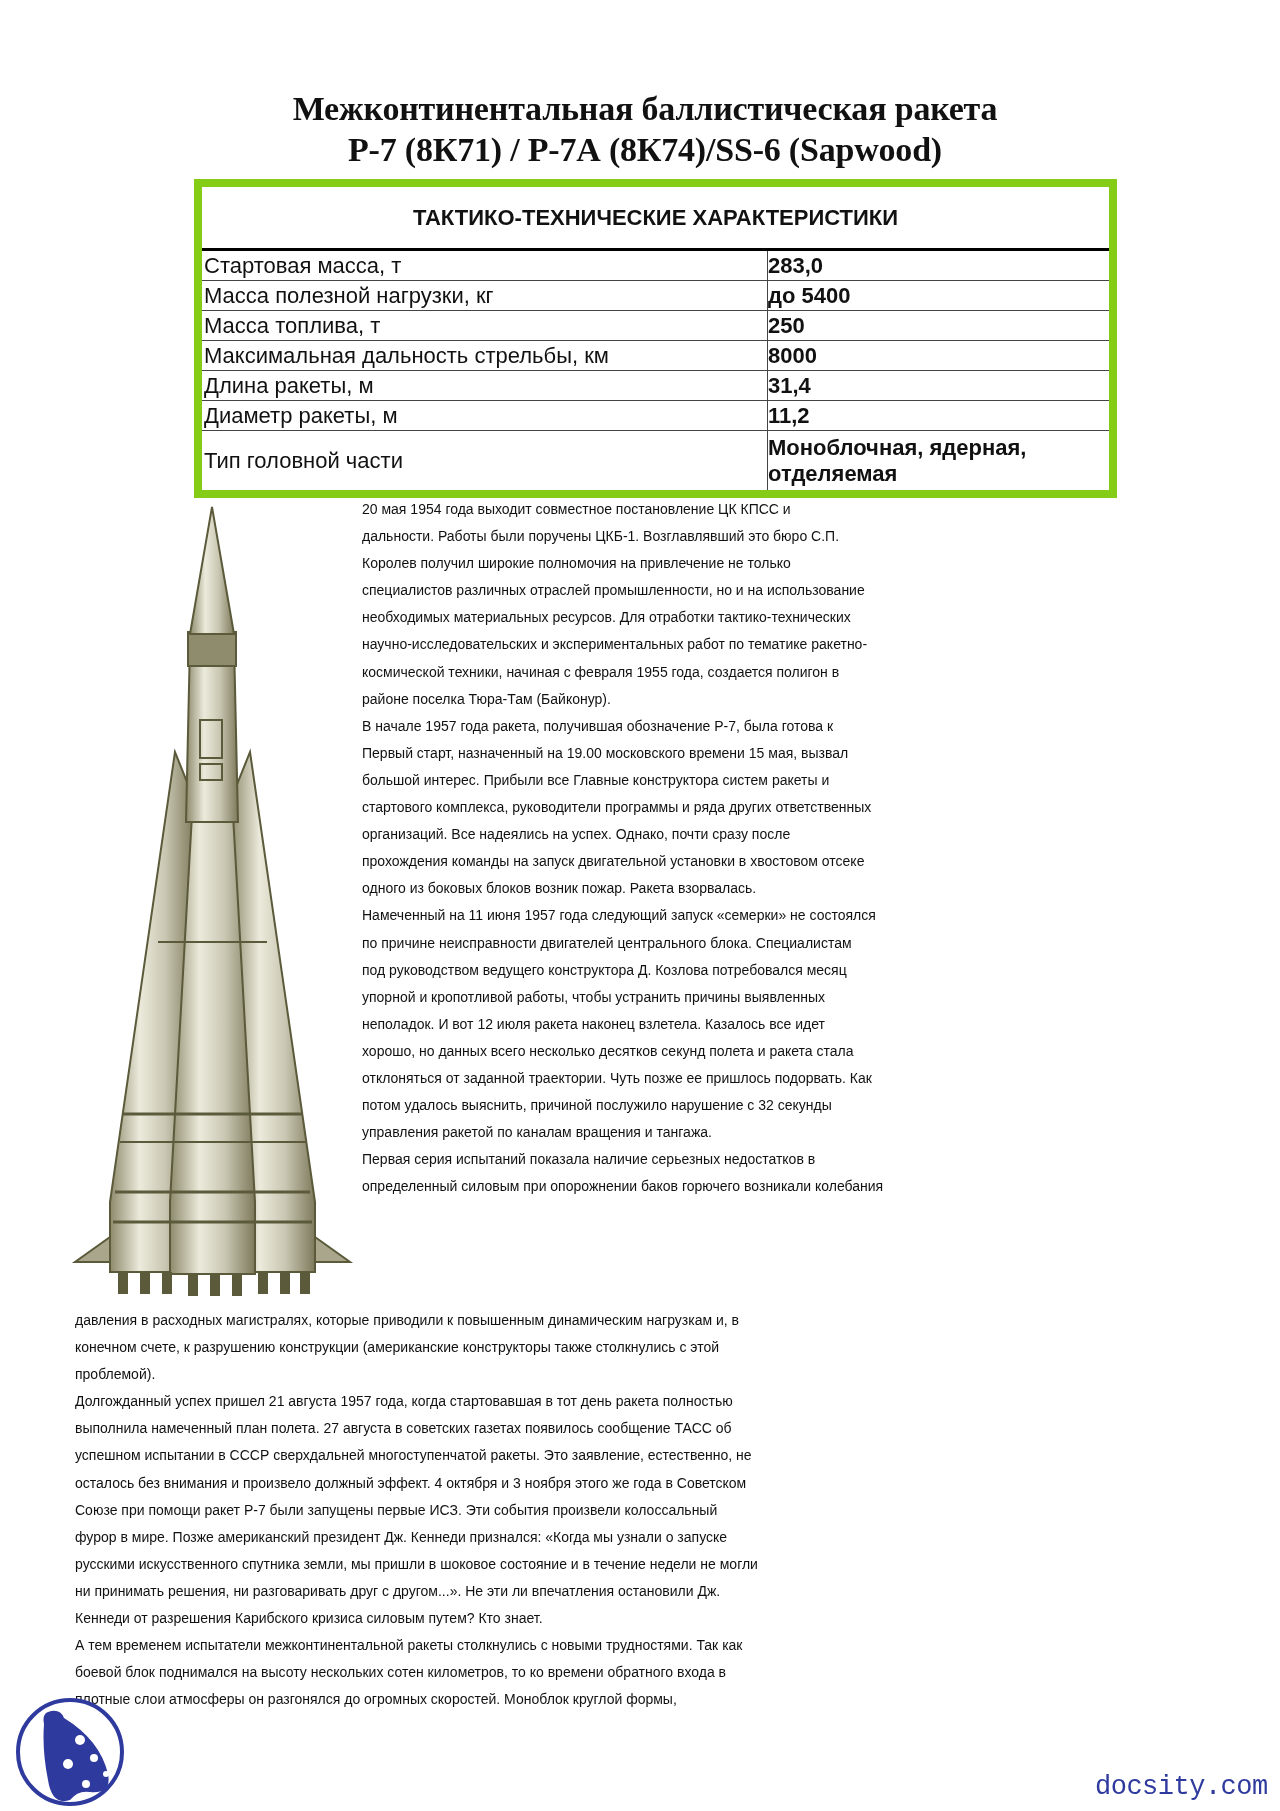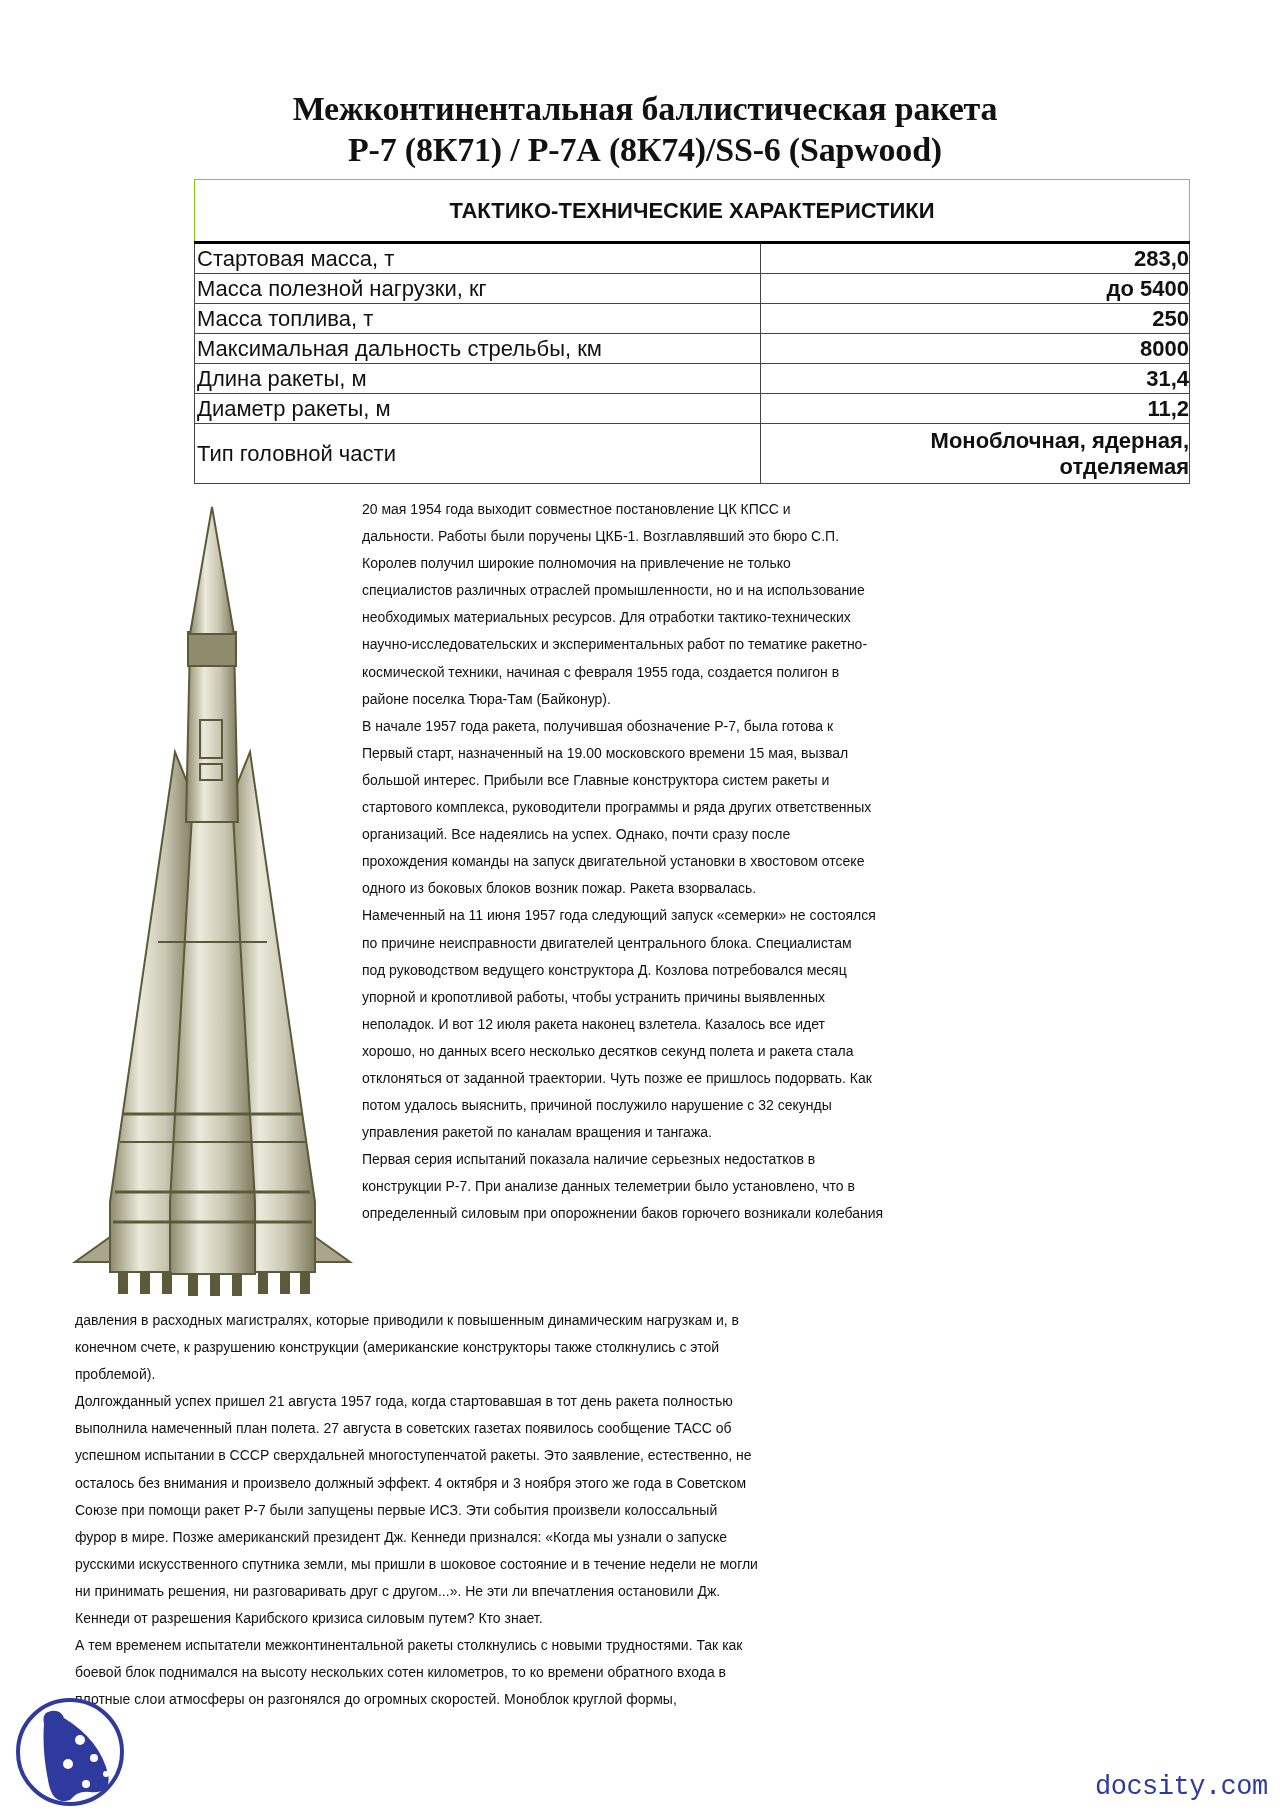--- a/index.html
+++ b/index.html
@@ -25,23 +25,23 @@
       font-weight: bold;
       font-size: 34px;
       line-height: 41px;
       color: #111;
       letter-spacing: -0.2px;
     }
     .specs {
       position: absolute;
       left: 194px;
       top: 179px;
-      width: 996px;
+      width: 923px;
       border-collapse: collapse;
-      border: 1px solid #84cc16;
+      border: 8px solid #84cc16;
       font-size: 22px;
       padding-left: 34px;
     }
     .specs th {
       height: 61px;
       font-weight: bold;
       font-size: 22px;
       text-align: center;
       border-bottom: 3px solid #000;
       padding: 0;
@@ -51,21 +51,21 @@
       height: 29px;
       padding: 0 0 0 2px;
       line-height: 28px;
     }
     .specs td.lbl {
       width: 563px;
       text-align: left;
     }
     .specs td.val {
       font-weight: bold;
-      text-align: right;
+      text-align: left;
       padding: 0;
     }
     .specs tr.tall td {
       height: 59px;
       line-height: 26px;
     }
     .rocket {
       position: absolute;
       left: 70px;
       top: 502px;
@@ -222,21 +222,20 @@
   <span class="line">Намеченный на 11 июня 1957 года следующий запуск «семерки» не состоялся</span>
   <span class="line">по причине неисправности двигателей центрального блока. Специалистам</span>
   <span class="line">под руководством ведущего конструктора Д. Козлова потребовался месяц</span>
   <span class="line">упорной и кропотливой работы, чтобы устранить причины выявленных</span>
   <span class="line">неполадок. И вот 12 июля ракета наконец взлетела. Казалось все идет</span>
   <span class="line">хорошо, но данных всего несколько десятков секунд полета и ракета стала</span>
   <span class="line">отклоняться от заданной траектории. Чуть позже ее пришлось подорвать. Как</span>
   <span class="line">потом удалось выяснить, причиной послужило нарушение с 32 секунды</span>
   <span class="line">управления ракетой по каналам вращения и тангажа.</span>
   <span class="line">Первая серия испытаний показала наличие серьезных недостатков в</span>
-  <span class="line">конструкции Р-7. При анализе данных телеметрии было установлено, что в</span>
   <span class="line">определенный силовым при опорожнении баков горючего возникали колебания</span>
 </div>
 
 <div class="body-text col-full">
   <span class="line">давления в расходных магистралях, которые приводили к повышенным динамическим нагрузкам и, в</span>
   <span class="line">конечном счете, к разрушению конструкции (американские конструкторы также столкнулись с этой</span>
   <span class="line">проблемой).</span>
   <span class="line">Долгожданный успех пришел 21 августа 1957 года, когда стартовавшая в тот день ракета полностью</span>
   <span class="line">выполнила намеченный план полета. 27 августа в советских газетах появилось сообщение ТАСС об</span>
   <span class="line">успешном испытании в СССР сверхдальней многоступенчатой ракеты. Это заявление, естественно, не</span>

